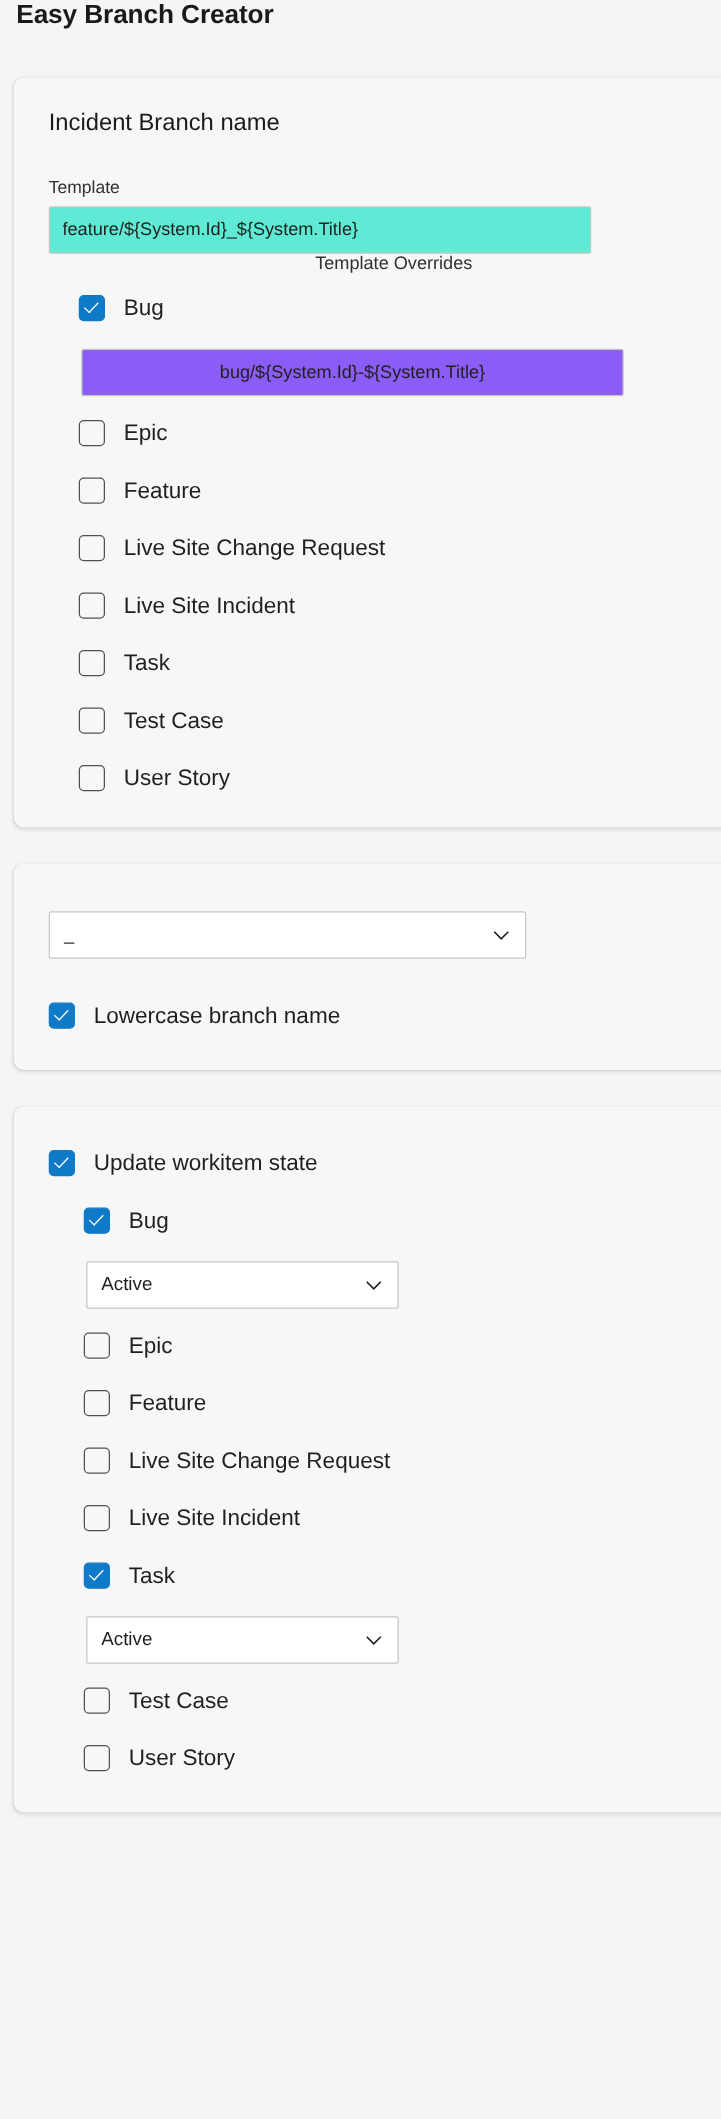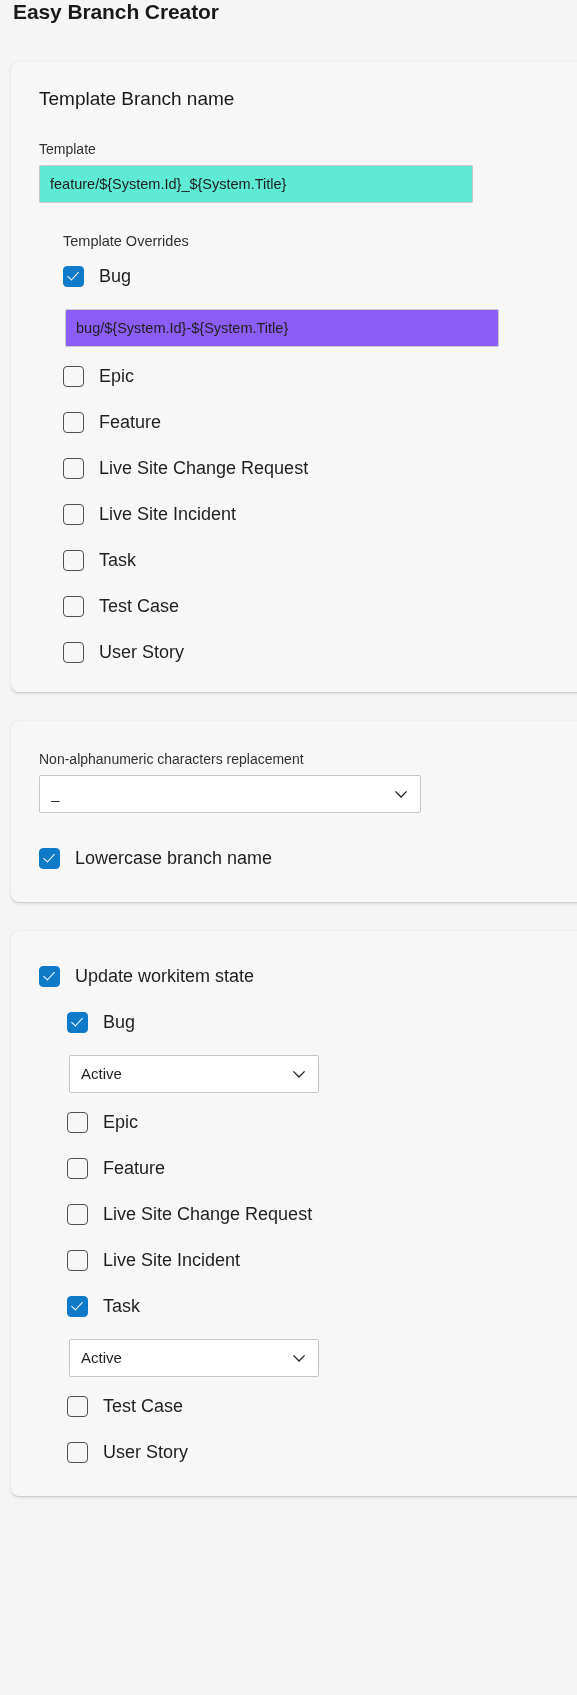--- a/index.html
+++ b/index.html
@@ -65,21 +65,21 @@
     border-radius: 2px;
     font-family: "Liberation Sans", sans-serif;
     font-size: 14.5px;
     color: #201f1e;
     padding: 0 10px;
     line-height: 36px;
     white-space: nowrap;
     overflow: hidden;
   }
 
-  .sub-block { margin-top: 30px; padding-left: 24px; }
+  .sub-block { padding-left: 24px; text-align: center; }
 
   .sub-label {
     font-size: 14.5px;
     color: #323130;
     margin-bottom: 14px;
     display: block;
   }
 
   .cb-row {
     display: flex;
@@ -171,21 +171,21 @@
 </style>
 </head>
 <body>
 
 <div class="page-title">Easy Branch Creator</div>
 
 <div class="cards">
 
   <div class="card">
     <div class="card-inner">
-      <div class="card-heading">Template Branch name</div>
+      <div class="card-heading">Incident Branch name</div>
 
       <label class="field-label">Template</label>
       <div class="text-input">feature/${System.Id}_${System.Title}</div>
 
       <div class="sub-block">
         <span class="sub-label">Template Overrides</span>
 
         <div class="cb-row">
           <span class="cb-box checked"></span>
           <span class="cb-label">Bug</span>
@@ -225,21 +225,20 @@
         <div class="cb-row">
           <span class="cb-box"></span>
           <span class="cb-label">User Story</span>
         </div>
       </div>
     </div>
   </div>
 
   <div class="card">
     <div class="card2-inner">
-      <label class="field-label">Non-alphanumeric characters replacement</label>
 
       <div class="select-box select-wide">
         <span class="sel-value">_</span>
         <span class="chev">
           <svg width="16" height="16" viewBox="0 0 16 16">
               <path d="M2.4 5.4 L8 11 L13.6 5.4" fill="none" stroke="#201f1e" stroke-width="1.3"></path>
             </svg>
         </span>
       </div>
 

